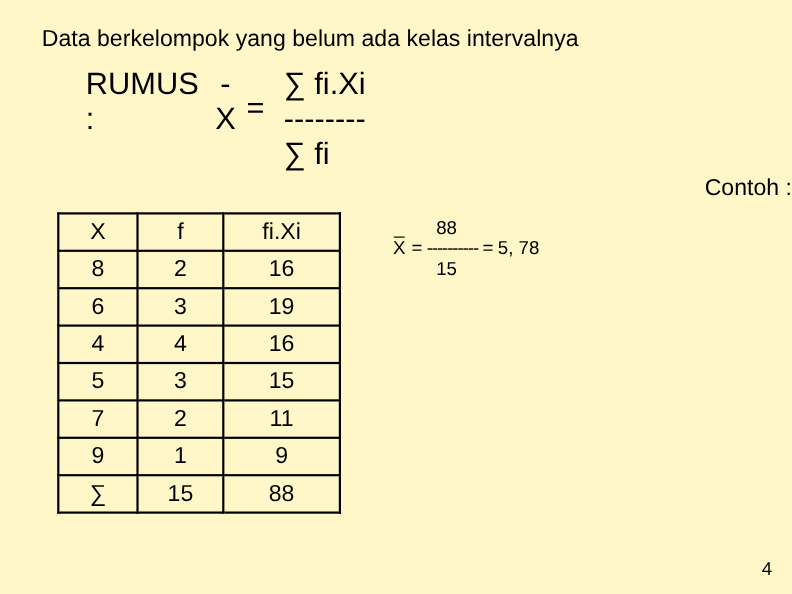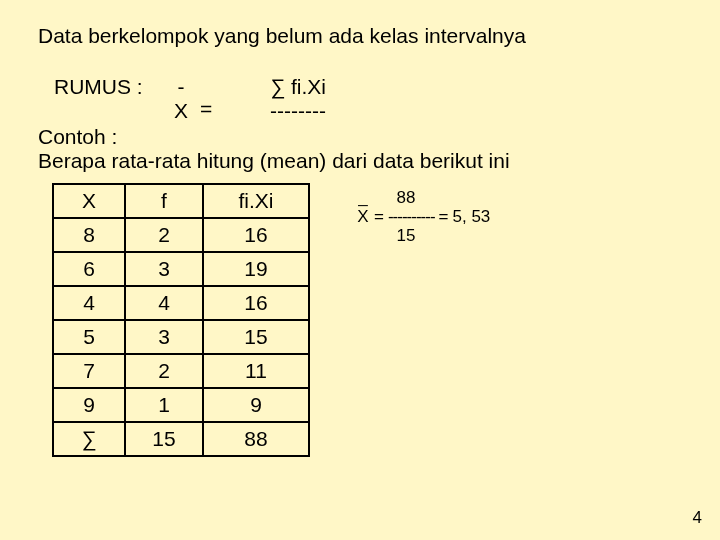--- a/index.html
+++ b/index.html
@@ -9,35 +9,36 @@
     font-family:Arial,Helvetica,sans-serif;
     color:#000;
     box-sizing:border-box;
     position:relative;
   }
   .slide{
     padding:24px 0 0 38px;
   }
   .title{
     font-size:21px;
-    margin-bottom:27px;
+    margin-bottom:12px;
   }
   .rumus-block{
-    font-size:21px;
-    margin-left:16px;
+    font-size:28px;
+    margin-left:40px;
     line-height:1.15;
   }
   .rumus-row1{display:flex}
   .rumus-label{width:108px}
   .xbar-col{width:38px;text-align:center}
   .eq-col{width:34px;text-align:left;padding-top:22px}
-  .frac-col{width:92px;text-align:right}
+  .frac-col{width:92px;text-align:left}
   .contoh{
     font-size:21px;
     margin-top:2px;
+    text-align:right;
   }
   .lower{
     display:flex;
     align-items:flex-start;
     margin-top:10px;
   }
   table.data{
     border-collapse:collapse;
     margin-left:14px;
   }
@@ -79,27 +80,27 @@
     <div class="rumus-row1">
       <div class="rumus-label">RUMUS :</div>
       <div class="xbar-col">
         <div>-</div>
         <div>X</div>
       </div>
       <div class="eq-col">=</div>
       <div class="frac-col">
         <div>∑ fi.Xi</div>
         <div>--------</div>
+        <div>∑ fi</div>
       </div>
     </div>
   </div>
 
   <div class="contoh">
     <div>Contoh :</div>
-    <div>Berapa rata-rata hitung (mean) dari data berikut ini</div>
   </div>
 
   <div class="lower">
     <table class="data">
       <tbody>
           <tr>
         <th class="c1">X</th>
         <th class="c2">f</th>
         <th class="c3">fi.Xi</th>
       </tr>
@@ -144,21 +145,21 @@
     <div class="calc">
       <div class="row">
         <span class="xbar">_</span>
         <span class="num">88</span>
       </div>
       <div class="row">
         <span class="xbar">X</span>
         <span style="padding:0 4px">=</span>
         <span class="dash">----------</span>
         <span style="padding:0 4px">=</span>
-        <span>5, 53</span>
+        <span>5, 78</span>
       </div>
       <div class="row">
         <span class="xbar"></span>
         <span class="den">15</span>
       </div>
     </div>
   </div>
 </div>
 
 <div class="pagenum">4</div>

